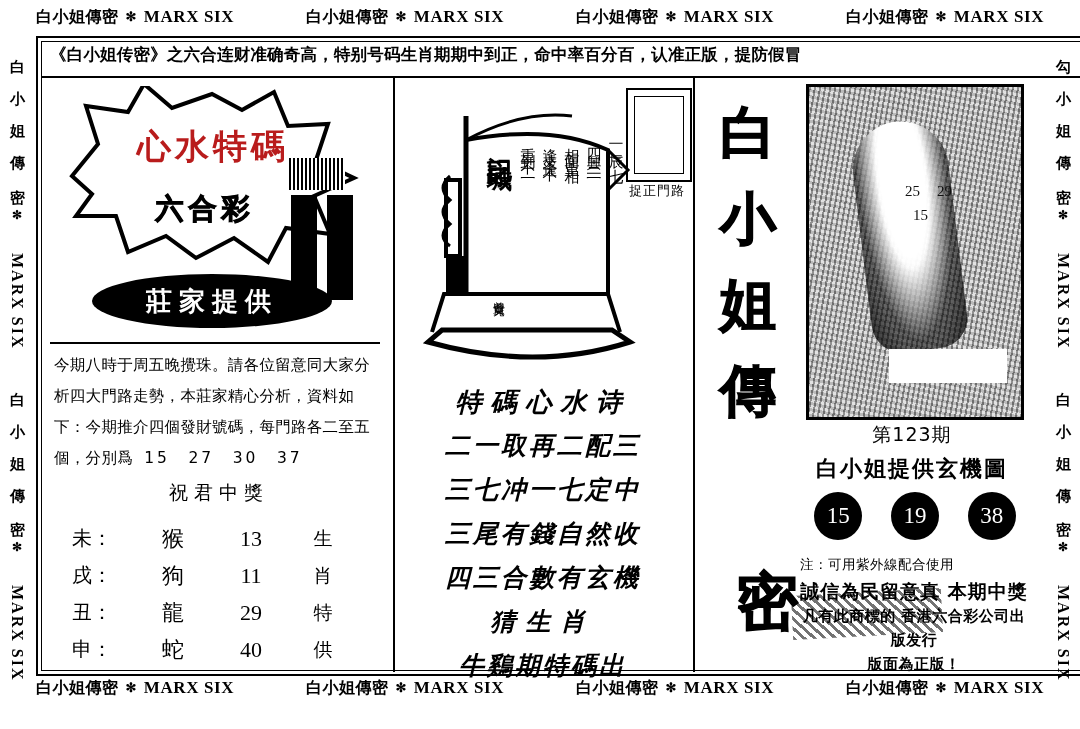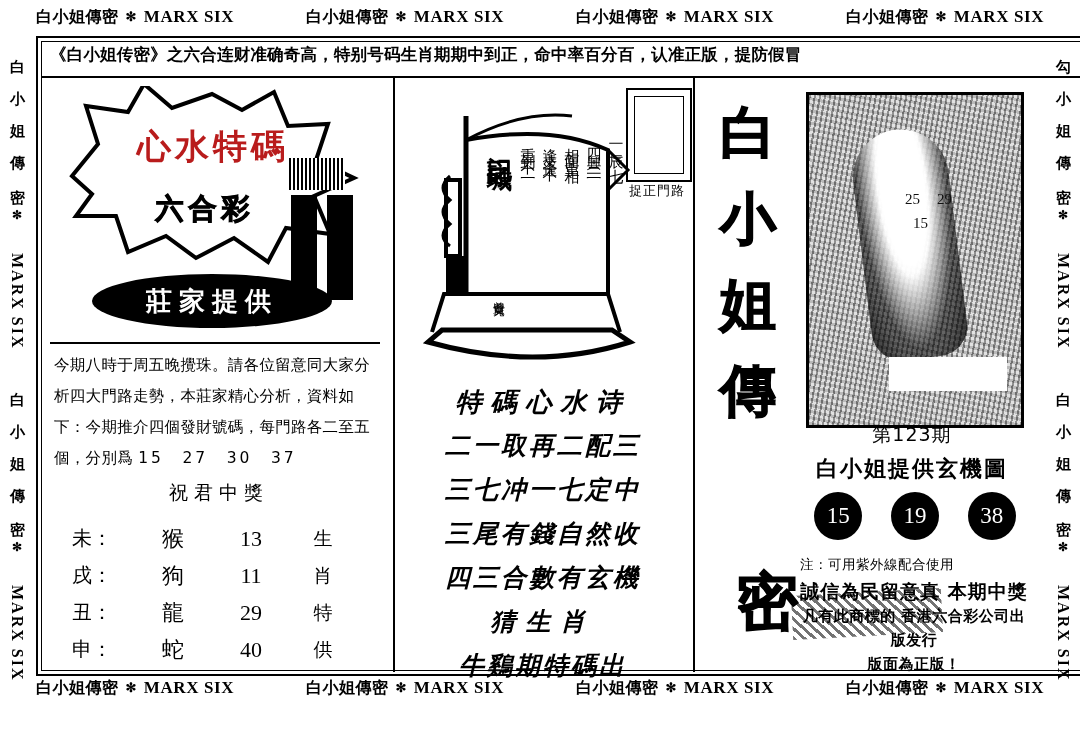--- a/index.html
+++ b/index.html
@@ -104,21 +104,21 @@
     font-size:26px;letter-spacing:7px;
   }
 
   .c1rule{position:absolute;left:6px;top:262px;width:330px;height:2px;background:#000;}
 
   .para{
     position:absolute;left:10px;top:270px;width:330px;
     font-family:"DejaVu Sans", sans-serif;font-size:15.5px;line-height:31px;
     letter-spacing:.3px;
   }
-  .para .nums{letter-spacing:3px;}
+  .para .nums{letter-spacing:3px;margin-left:6px;}
   .wish{
     position:absolute;left:10px;top:400px;width:330px;text-align:center;
     font-family:"DejaVu Sans", sans-serif;font-size:19px;letter-spacing:6px;
   }
 
   .zodiac{
     position:absolute;left:28px;top:440px;width:300px;
   }
   .zrow{display:flex;align-items:center;height:37px;font-family:"DejaVu Sans", sans-serif;}
   .zrow .zk{width:60px;font-size:20px;}
@@ -175,21 +175,21 @@
     position:absolute;left:4px;top:10px;width:96px;height:560px;
     font-family:"DejaVu Sans", sans-serif;
     font-weight:bold;
   }
   .bigname div{
     text-align:center;font-size:56px;line-height:86px;
     -webkit-text-stroke:1.2px #000;
   }
 
   .photo{
-    position:absolute;left:110px;top:12px;width:212px;height:330px;
+    position:absolute;left:110px;top:4px;width:212px;height:330px;
     border:3px solid #000;background:#cfcfcf;
     overflow:hidden;
   }
   .photo .grain{
     position:absolute;inset:0;
     background:
       repeating-linear-gradient(100deg,rgba(0,0,0,.33) 0 2px,rgba(255,255,255,.25) 2px 5px),
       repeating-linear-gradient(12deg,rgba(0,0,0,.22) 0 3px,rgba(255,255,255,.18) 3px 6px);
   }
   .photo .figure{

